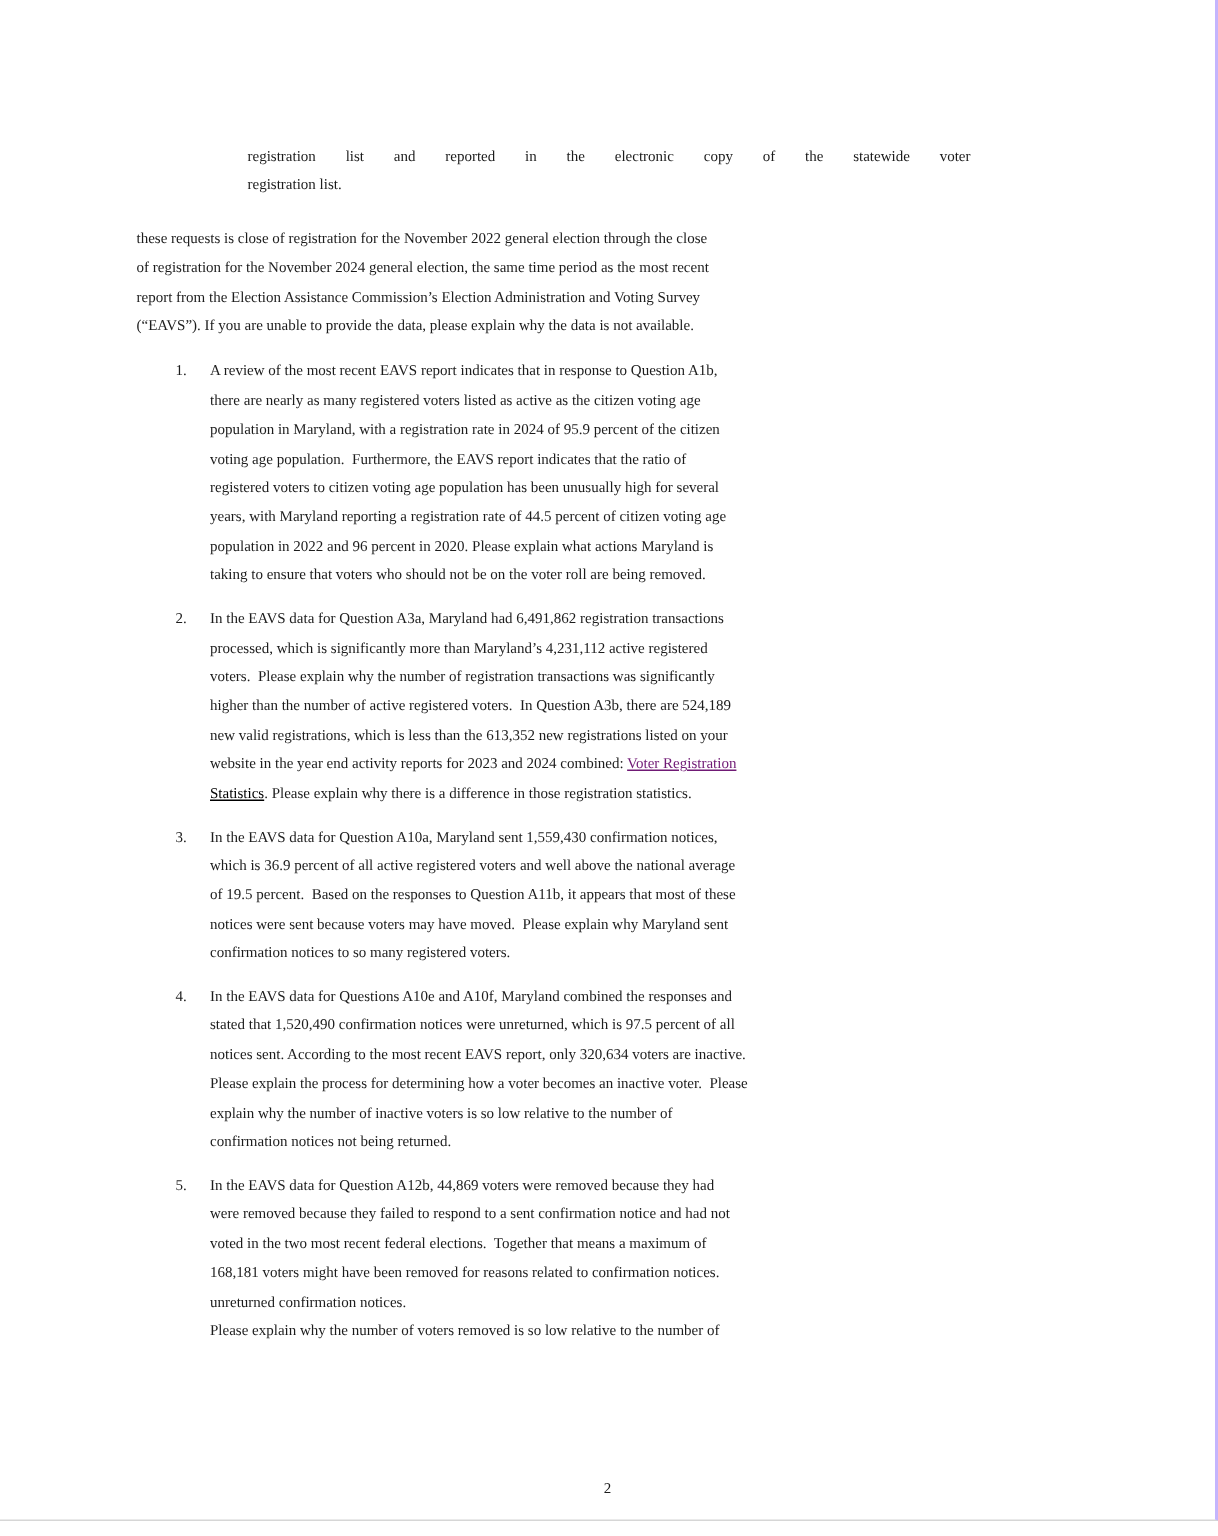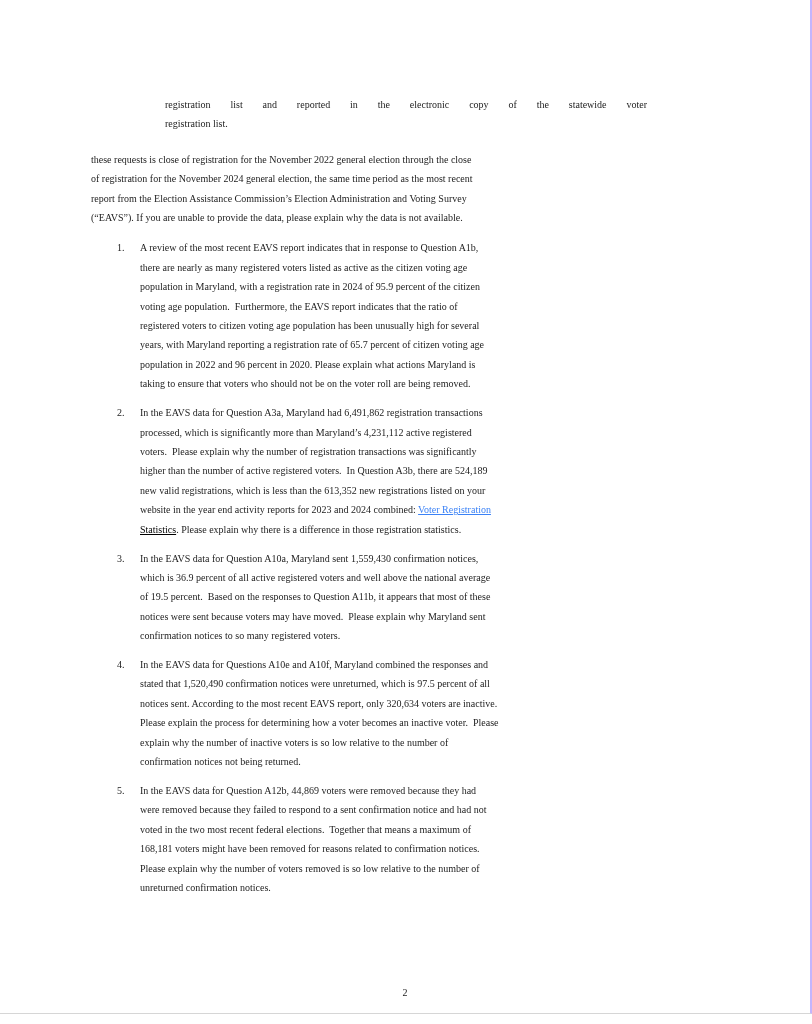--- a/index.html
+++ b/index.html
@@ -83,35 +83,35 @@
     <div class="list">
 
       <div class="item">
         <div class="num">1.</div>
         <div class="body">
           <div class="line">A review of the most recent EAVS report indicates that in response to Question A1b,</div>
           <div class="line">there are nearly as many registered voters listed as active as the citizen voting age</div>
           <div class="line">population in Maryland, with a registration rate in 2024 of 95.9 percent of the citizen</div>
           <div class="line">voting age population.  Furthermore, the EAVS report indicates that the ratio of</div>
           <div class="line">registered voters to citizen voting age population has been unusually high for several</div>
-          <div class="line">years, with Maryland reporting a registration rate of 65.7 percent of citizen voting age</div>
+          <div class="line">years, with Maryland reporting a registration rate of 44.5 percent of citizen voting age</div>
           <div class="line">population in 2022 and 96 percent in 2020. Please explain what actions Maryland is</div>
           <div class="line">taking to ensure that voters who should not be on the voter roll are being removed.</div>
         </div>
       </div>
 
       <div class="item">
         <div class="num">2.</div>
         <div class="body">
           <div class="line">In the EAVS data for Question A3a, Maryland had 6,491,862 registration transactions</div>
           <div class="line">processed, which is significantly more than Maryland’s 4,231,112 active registered</div>
           <div class="line">voters.  Please explain why the number of registration transactions was significantly</div>
           <div class="line">higher than the number of active registered voters.  In Question A3b, there are 524,189</div>
           <div class="line">new valid registrations, which is less than the 613,352 new registrations listed on your</div>
-          <div class="line"><span>website in the year end activity reports for 2023 and 2024 combined: </span><a class="doclink" style="color: #3b82f6;">Voter Registration</a></div>
+          <div class="line"><span>website in the year end activity reports for 2023 and 2024 combined: </span><a class="doclink" style="color: #701a75;">Voter Registration</a></div>
           <div class="line"><a class="doclink" style="color: #000000;">Statistics</a><span>. Please explain why there is a difference in those registration statistics.</span></div>
         </div>
       </div>
 
       <div class="item">
         <div class="num">3.</div>
         <div class="body">
           <div class="line">In the EAVS data for Question A10a, Maryland sent 1,559,430 confirmation notices,</div>
           <div class="line">which is 36.9 percent of all active registered voters and well above the national average</div>
           <div class="line">of 19.5 percent.  Based on the responses to Question A11b, it appears that most of these</div>
@@ -132,22 +132,22 @@
         </div>
       </div>
 
       <div class="item">
         <div class="num">5.</div>
         <div class="body">
           <div class="line">In the EAVS data for Question A12b, 44,869 voters were removed because they had</div>
           <div class="line">were removed because they failed to respond to a sent confirmation notice and had not</div>
           <div class="line">voted in the two most recent federal elections.  Together that means a maximum of</div>
           <div class="line">168,181 voters might have been removed for reasons related to confirmation notices.</div>
+          <div class="line">unreturned confirmation notices.</div>
           <div class="line">Please explain why the number of voters removed is so low relative to the number of</div>
-          <div class="line">unreturned confirmation notices.</div>
         </div>
       </div>
 
     </div>
   </div>
 
   <div class="page-number">2</div>
 </div>
 
 </body></html>

